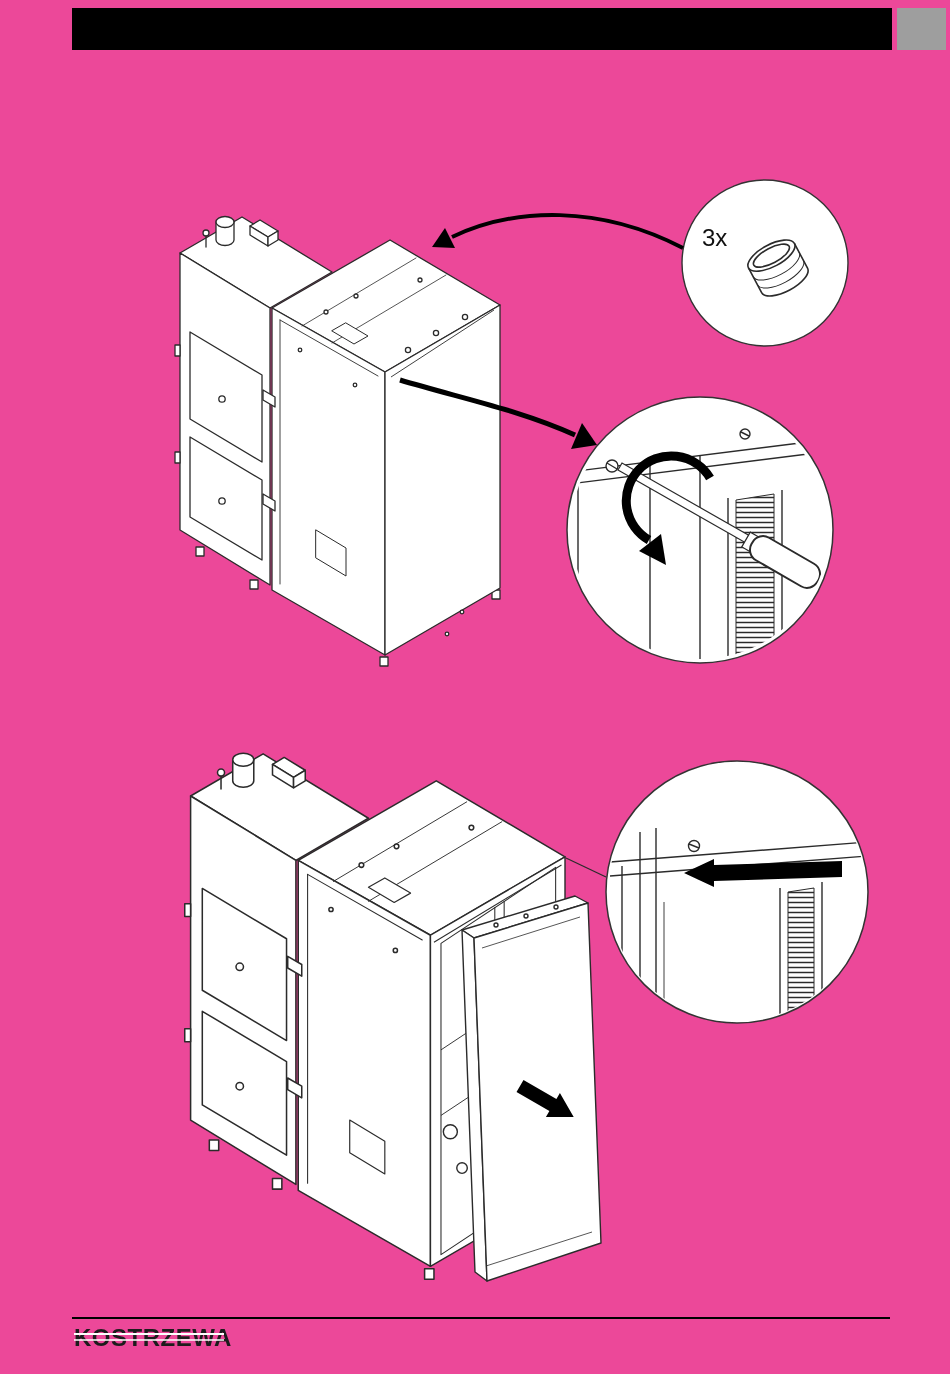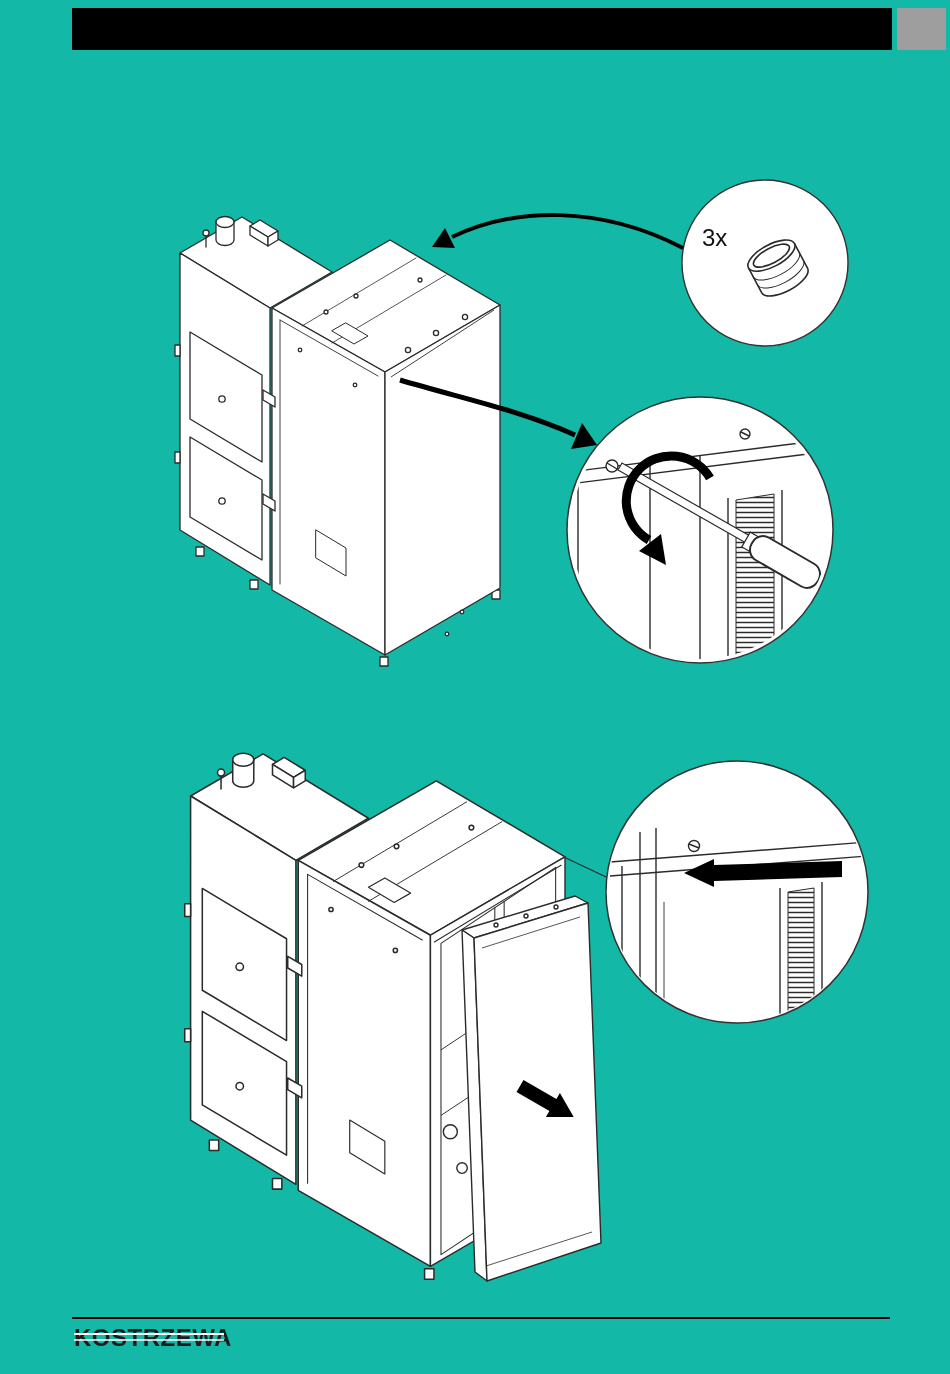--- a/index.html
+++ b/index.html
@@ -1,16 +1,16 @@
 <!DOCTYPE html>
 <html><head>
 <meta charset="utf-8">
 <style>
   html,body{margin:0;padding:0;background:#fff;}
-  .page{position:relative;width:950px;height:1374px;background:#14b8a6;overflow:hidden;
+  .page{position:relative;width:950px;height:1374px;background:#ec4899;overflow:hidden;
         font-family:"Liberation Sans",sans-serif;}
   .header-bar{position:absolute;left:72px;top:8px;width:820px;height:42px;background:#000;}
   .corner-tab{position:absolute;left:897px;top:8px;width:49px;height:42px;background:#9e9e9e;}
   .figures{position:absolute;left:0;top:0;}
   .footer-rule{position:absolute;left:72px;top:1317px;width:818px;height:2px;background:#000;}
   .logo-svg{position:absolute;left:70px;top:1320px;}
   svg text{font-family:"Liberation Sans",sans-serif;}
 </style>
 </head>
 <body>

